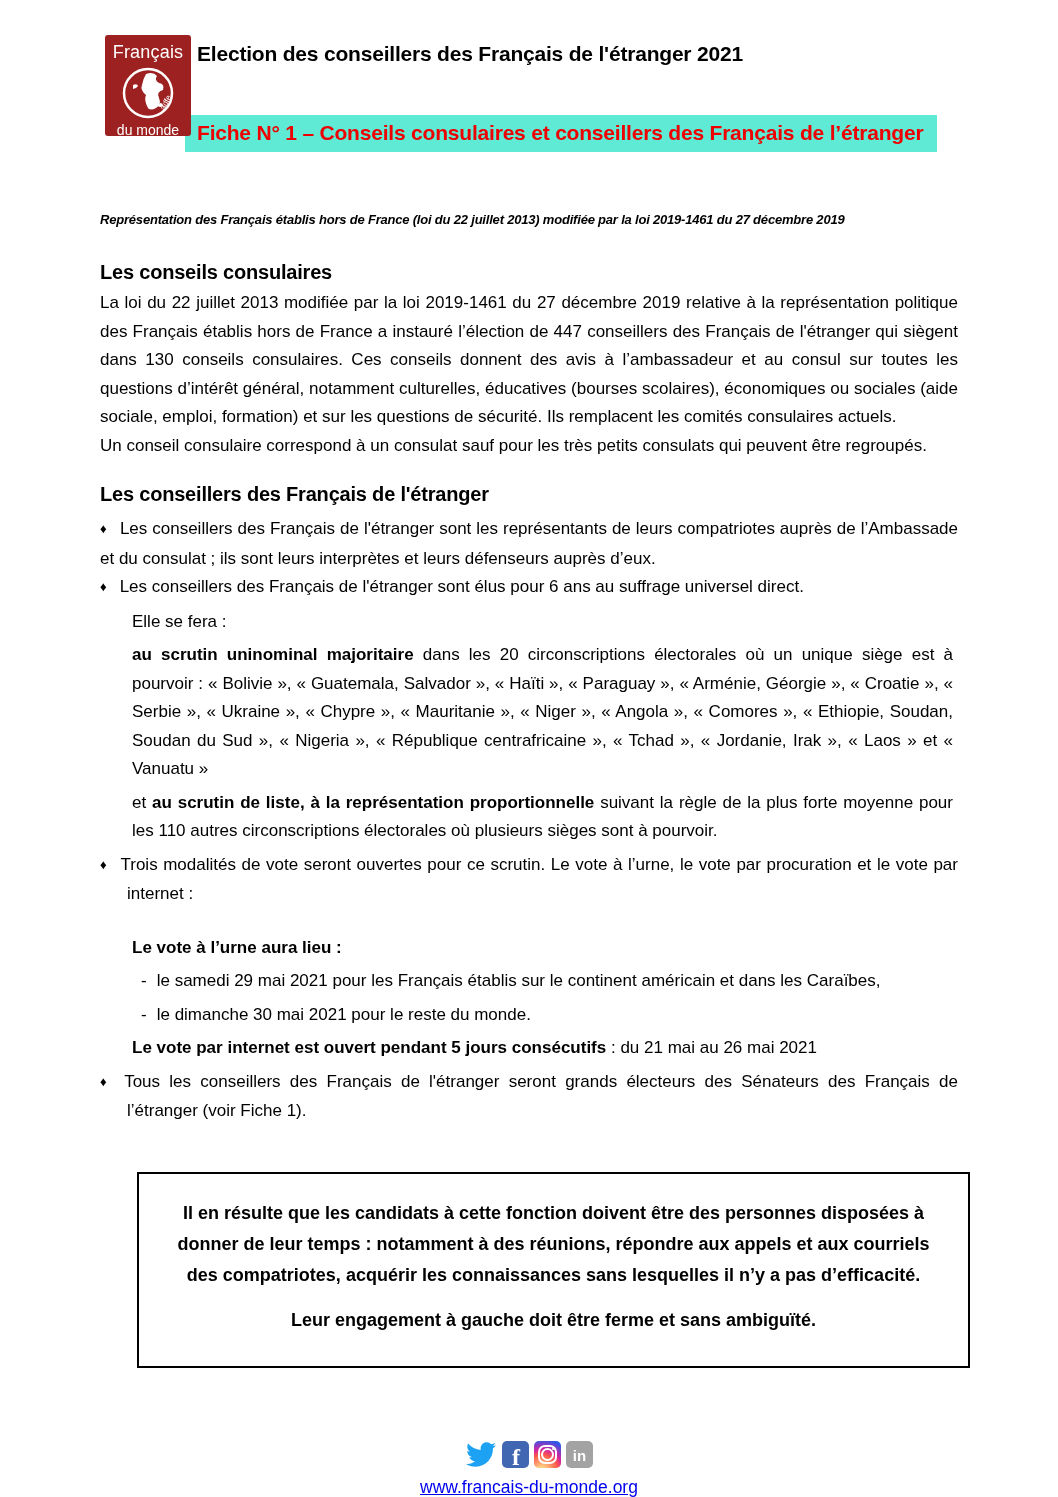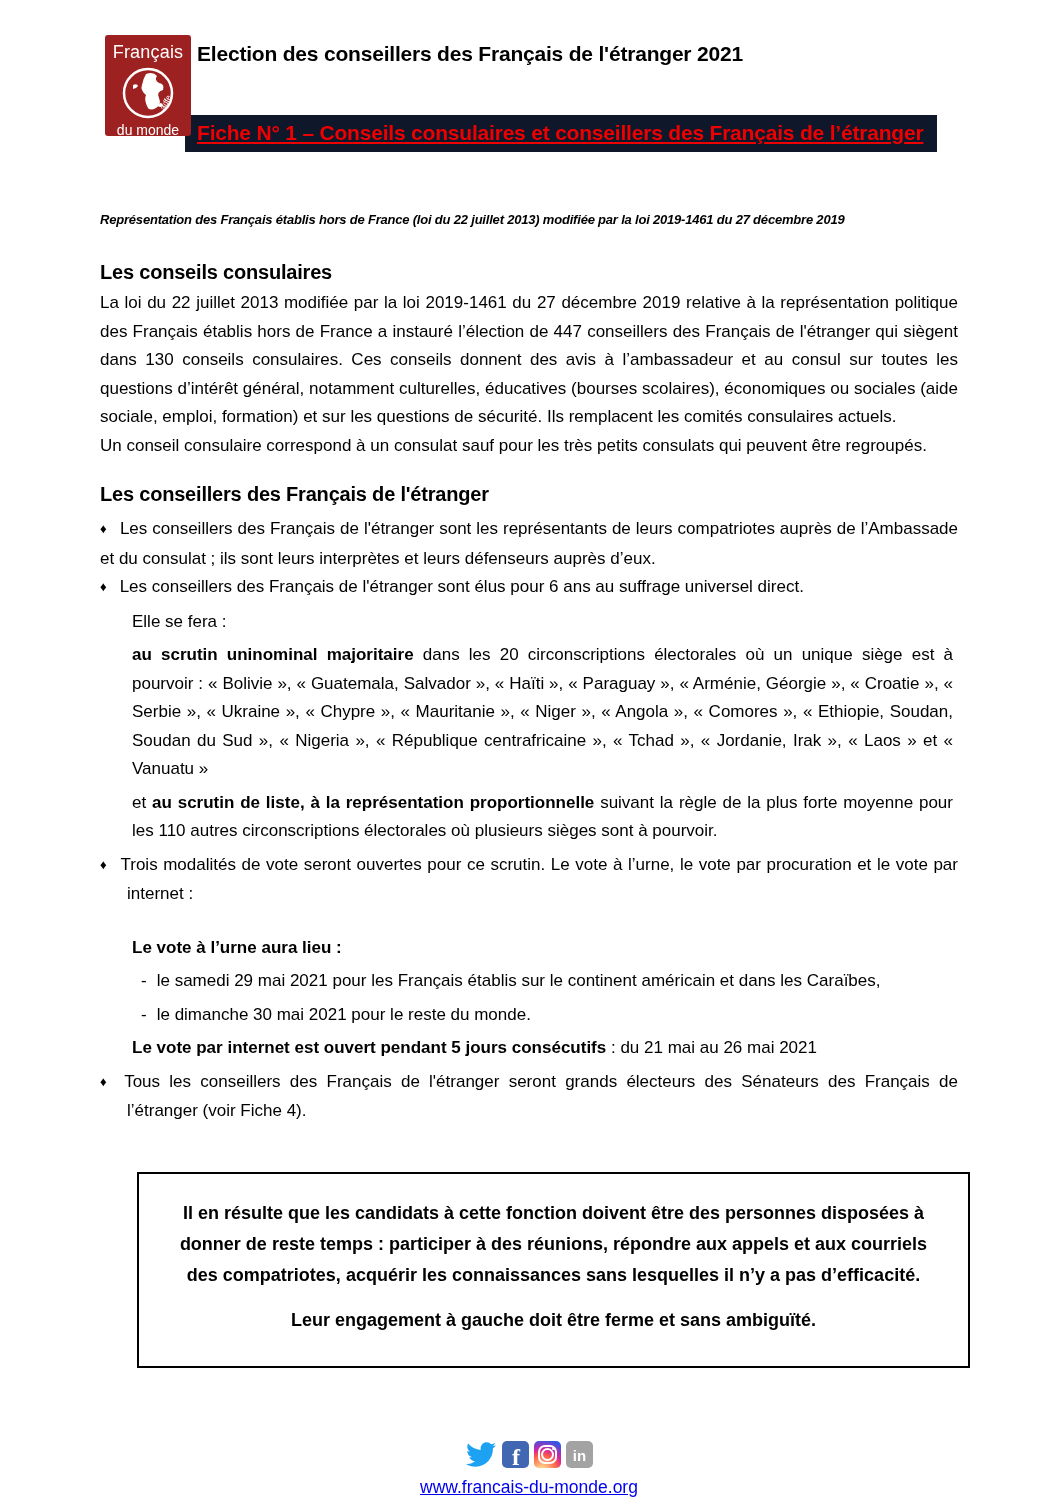--- a/index.html
+++ b/index.html
@@ -15,21 +15,21 @@
   .logo-top{font-size:18px;padding-top:7px;letter-spacing:.2px;}
   .logo-globe{position:relative;width:56px;height:56px;margin:2px auto 0;}
   .logo-globe svg{display:block;}
   .logo-adfe{position:absolute;right:2px;bottom:14px;font-size:8px;transform:rotate(-62deg);color:#fff;}
   .logo-bottom{font-size:14px;margin-top:1px;}
   
   .header{margin-left:197px;padding-top:42px;}
   .doc-title{font-size:21px;font-weight:bold;letter-spacing:-.2px;margin:0;}
   .doc-subtitle{
     display:inline-block;margin:31px 0 0 -12px;padding:6px 14px 7px 12px;
-    background:#0f172a;color:#ee0000;font-size:21px;font-weight:bold;letter-spacing:-.2px;text-decoration:underline;
+    background:#5eead4;color:#ee0000;font-size:21px;font-weight:bold;letter-spacing:-.2px;
   }
   
   .content{margin:0 100px;width:858px;}
   .intro-heading{
     margin:54px 0 0 0;font-size:13px;font-weight:bold;font-style:italic;
     line-height:28px;letter-spacing:-.2px;
   }
   .section-heading{font-size:20px;font-weight:bold;margin:27px 0 5px 0;letter-spacing:-.2px;}
   .section-heading.second{margin-top:23px;margin-bottom:9px;}
   p.body{font-size:17px;line-height:28.5px;margin:0;text-align:justify;}
@@ -110,24 +110,24 @@
 
   <p class="body bullet hang gap-lg"><span class="bul">♦</span><span>Trois modalités de vote seront ouvertes pour ce scrutin. Le vote à l’urne, le vote par procuration et le vote par internet :</span></p>
 
   <div class="indent gap-md">
     <p class="bold nojust">Le vote à l’urne aura lieu :</p>
     <p class="dash-item nojust"><span class="dash">-</span><span>le samedi 29 mai 2021 pour les Français établis sur le continent américain et dans les Caraïbes,</span></p>
     <p class="dash-item nojust"><span class="dash">-</span><span>le dimanche 30 mai 2021 pour le reste du monde.</span></p>
     <p class="nojust gap-md"><span class="bold">Le vote par internet est ouvert pendant 5 jours consécutifs</span><span> : du 21 mai au 26 mai 2021</span></p>
   </div>
 
-  <p class="body bullet hang gap-lg"><span class="bul">♦</span><span>Tous les conseillers des Français de l'étranger seront grands électeurs des Sénateurs des Français de l’étranger (voir Fiche 4).</span></p>
+  <p class="body bullet hang gap-lg"><span class="bul">♦</span><span>Tous les conseillers des Français de l'étranger seront grands électeurs des Sénateurs des Français de l’étranger (voir Fiche 1).</span></p>
 
   <div class="info-box">
-    <p>Il en résulte que les candidats à cette fonction doivent être des personnes disposées à donner de reste temps : participer à des réunions, répondre aux appels et aux courriels des compatriotes, acquérir les connaissances sans lesquelles il n’y a pas d’efficacité.</p>
+    <p>Il en résulte que les candidats à cette fonction doivent être des personnes disposées à donner de leur temps : notamment à des réunions, répondre aux appels et aux courriels des compatriotes, acquérir les connaissances sans lesquelles il n’y a pas d’efficacité.</p>
     <p>Leur engagement à gauche doit être ferme et sans ambiguïté.</p>
   </div>
 
   <div class="footer">
     <div class="footer-icons">
       <span style="display:inline-block;width:32px;height:27px;">
         <svg width="32" height="27" viewBox="0 0 512 462">
           <path fill="#1da1f2" d="M459.37 126.716c.325 4.548.325 9.097.325 13.645 0 138.72-105.583 298.558-298.558 298.558-59.452 0-114.68-17.219-161.137-47.106 8.447.974 16.568 1.299 25.34 1.299 49.055 0 94.213-16.568 130.274-44.832-46.132-.975-84.792-31.188-98.112-72.772 6.498.974 12.995 1.624 19.818 1.624 9.421 0 18.843-1.3 27.614-3.573-48.081-9.747-84.143-51.98-84.143-102.985v-1.299c13.969 7.797 30.214 12.67 47.431 13.319-28.264-18.843-46.781-51.005-46.781-87.391 0-19.492 5.197-37.36 14.294-52.954 51.655 63.675 129.3 105.258 216.365 109.807-1.624-7.797-2.599-15.918-2.599-24.04 0-57.828 46.782-104.934 104.934-104.934 30.213 0 57.502 12.67 76.67 33.137 23.715-4.548 46.456-13.32 66.599-25.34-7.798 24.366-24.366 44.833-46.132 57.827 21.117-2.273 41.584-8.122 60.426-16.243-14.292 20.791-32.161 39.308-52.628 54.253z"></path>
         </svg>
       </span>

